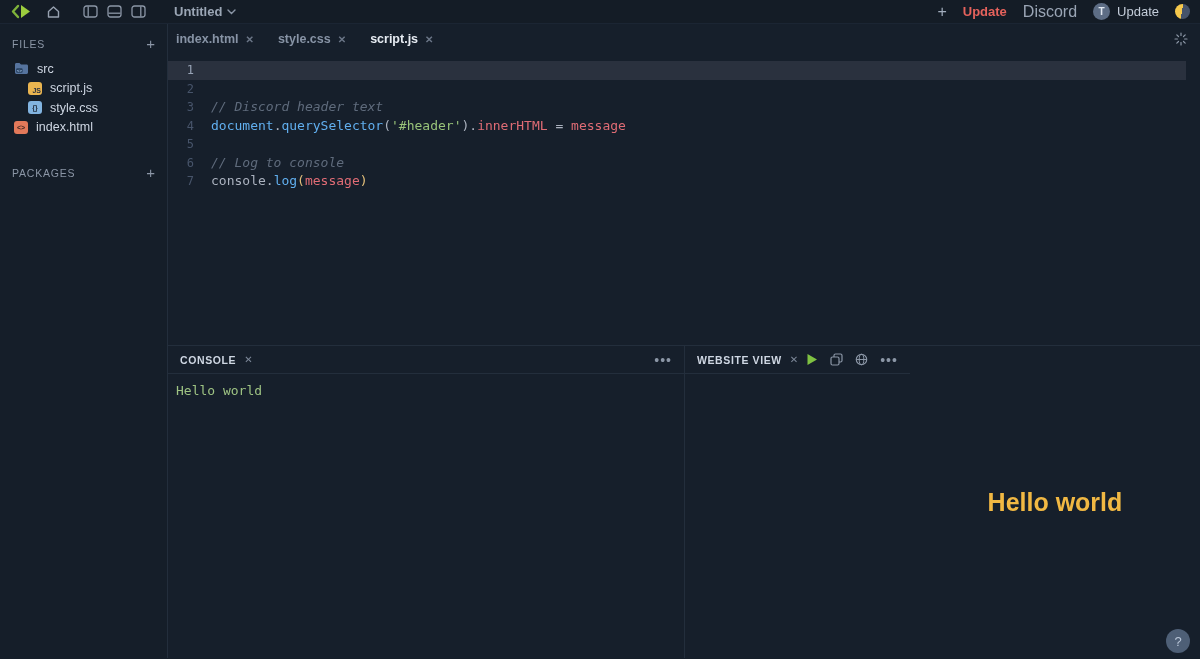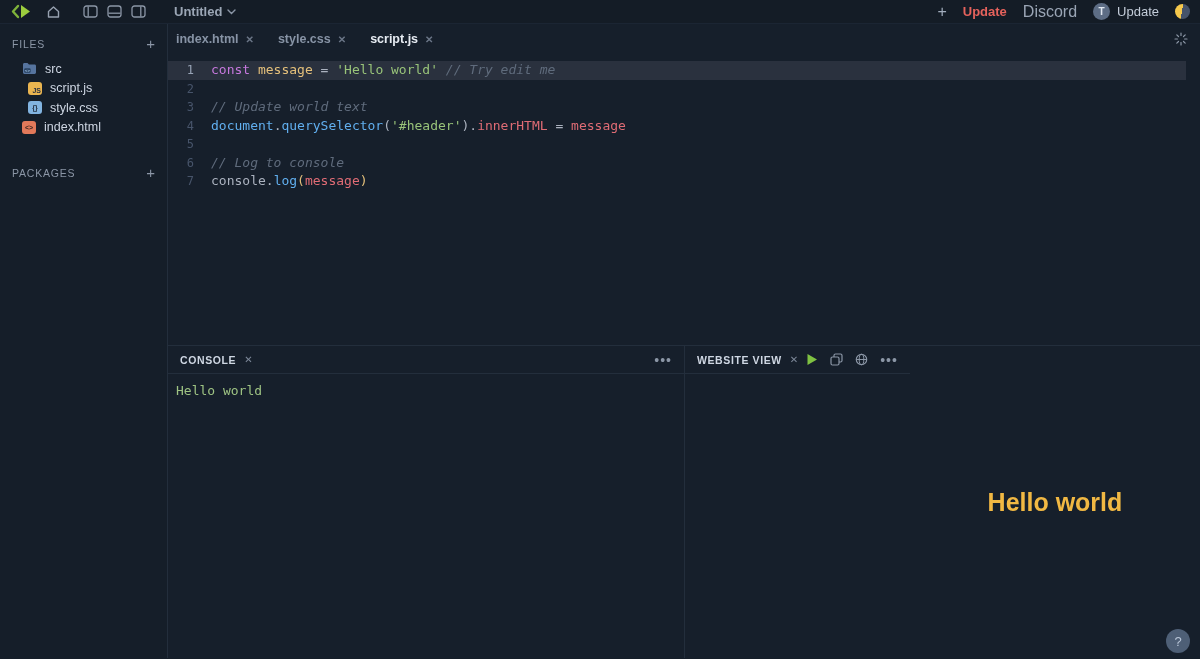--- a/index.html
+++ b/index.html
@@ -32,21 +32,21 @@
     background:linear-gradient(100deg,#f6c84c 47%,#46536a 47%); cursor:pointer; }
 
   
   .app { display:flex; height:634px; }
   .sidebar { width:168px; border-right:1px solid #232e3c; background:#151e29; padding-top:8px; }
   .side-header { display:flex; align-items:center; justify-content:space-between;
     padding:4px 12px 6px 12px; }
   .side-header .hdr { color:#8b96a6; font-size:10.5px; font-weight:400; letter-spacing:0.8px; }
   .side-plus { color:#8b96a6; font-size:15px; line-height:1; cursor:pointer; }
   .tree { padding:2px 0 10px 0; }
-  .tree-row { display:flex; align-items:center; gap:8px; height:19.5px; padding-left:22px;
+  .tree-row { display:flex; align-items:center; gap:8px; height:19.5px; padding-left:14px;
     font-size:12.5px; color:#ced6e2; cursor:pointer; }
   .tree-row.depth1 { padding-left:28px; }
   .ficon { width:14px; height:13px; border-radius:3px; display:flex; align-items:center;
     justify-content:center; font-weight:700; font-size:7px; font-family:"Liberation Sans",sans-serif; flex:0 0 auto; }
   .fi-js   { background:#eab550; color:#2a3140; align-items:flex-end; justify-content:flex-end; padding:0 1px 1px 0; }
   .fi-css  { background:#82b4e0; color:#1f2a3a; }
   .fi-html { background:#e2795a; color:#3a2620; }
   .pkg-section { margin-top:14px; }
 
   
@@ -218,23 +218,23 @@
             <line x1="2.8" y1="2.8" x2="4.5" y2="4.5"></line>
               <line x1="9.5" y1="9.5" x2="11.2" y2="11.2"></line>
             <line x1="11.2" y1="2.8" x2="9.5" y2="4.5"></line>
               <line x1="4.5" y1="9.5" x2="2.8" y2="11.2"></line>
           </g>
         </svg>
       </span>
     </div>
 
     <div class="editor" id="editor">
-        <div class="code-row active"><span class="gutter">1</span><span class="code-text"><span class="tk-keyword">const</span><span class="tk-op"> </span><span class="tk-var">message</span><span class="tk-op"> = </span><span class="tk-str">'Hello world'</span><span class="tk-op"> </span><span class="tk-comment">// Try edit me</span></span></div>
+        <div class="code-row active"><span class="gutter">1</span></div>
         <div class="code-row"><span class="gutter">2</span><span class="code-text"></span></div>
-        <div class="code-row"><span class="gutter">3</span><span class="code-text"><span class="tk-comment">// Update world text</span></span></div>
+        <div class="code-row"><span class="gutter">3</span><span class="code-text"><span class="tk-comment">// Discord header text</span></span></div>
         <div class="code-row"><span class="gutter">4</span><span class="code-text"><span class="tk-fn">document</span><span class="tk-op">.</span><span class="tk-fn">querySelector</span><span class="tk-op">(</span><span class="tk-str">'#header'</span><span class="tk-op">)</span><span class="tk-op">.</span><span class="tk-prop">innerHTML</span><span class="tk-op"> = </span><span class="tk-prop">message</span></span></div>
         <div class="code-row"><span class="gutter">5</span><span class="code-text"></span></div>
         <div class="code-row"><span class="gutter">6</span><span class="code-text"><span class="tk-comment">// Log to console</span></span></div>
         <div class="code-row"><span class="gutter">7</span><span class="code-text"><span class="tk-op">console</span><span class="tk-op">.</span><span class="tk-fn">log</span><span class="tk-paren">(</span><span class="tk-prop">message</span><span class="tk-paren">)</span></span></div>
       </div>
 
     <div class="panels">
 
       <div class="console-panel">
         <div class="panel-header">

